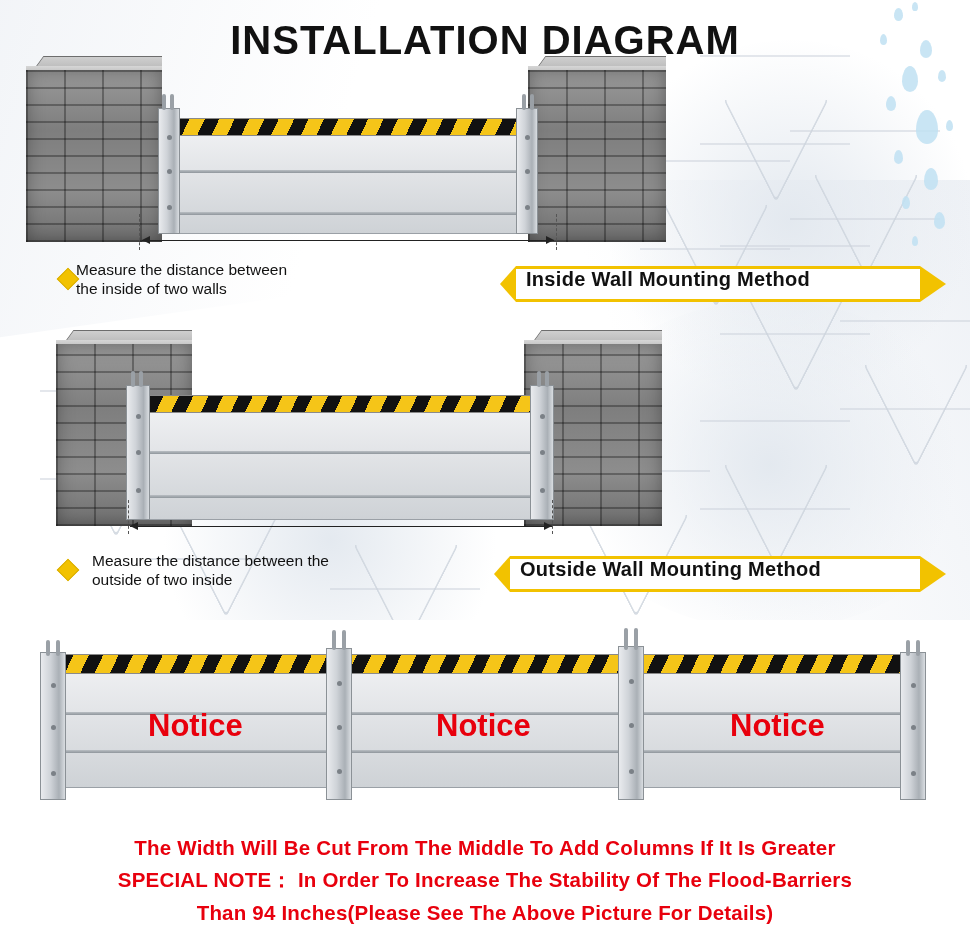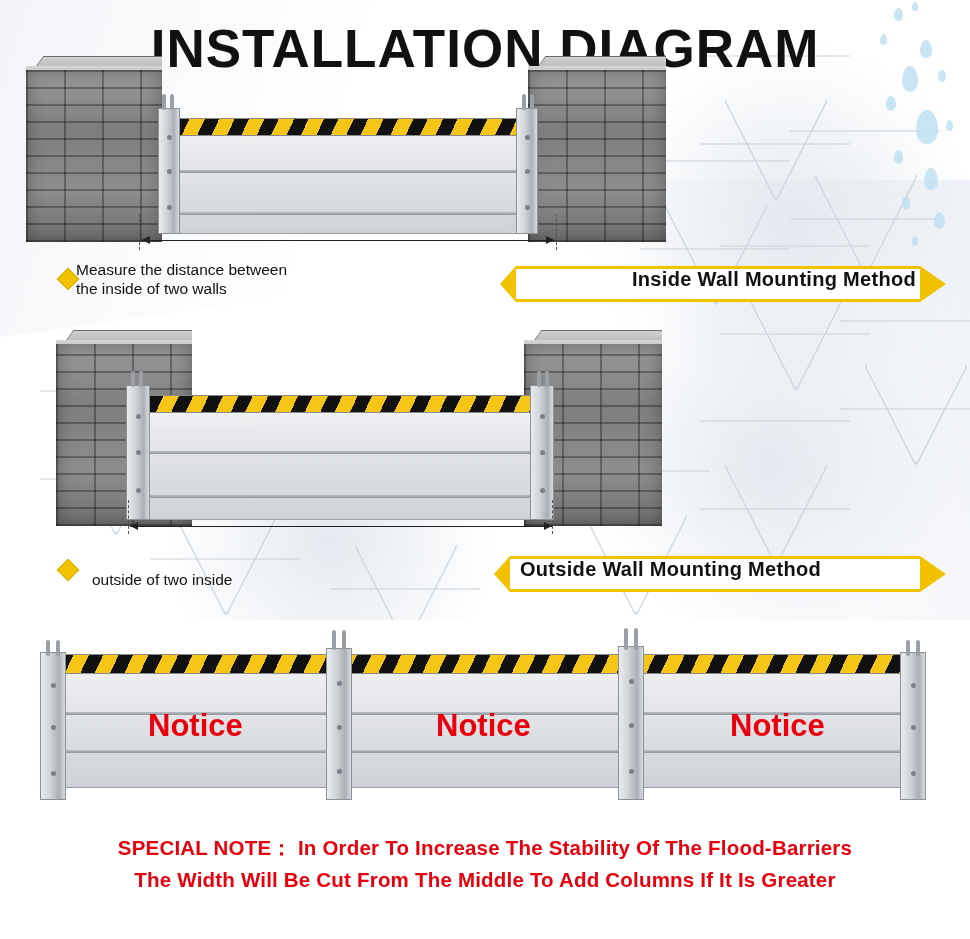--- a/index.html
+++ b/index.html
@@ -44,21 +44,21 @@
     transform:rotate(-8deg);
   }
   .sweep2{
     position:absolute;right:-150px;top:180px;width:700px;height:460px;
     background:linear-gradient(250deg, rgba(228,233,240,.85) 0%, rgba(255,255,255,0) 65%);
   }
 
   
   .title{
     position:absolute;left:0;top:18px;width:970px;text-align:center;
-    font-size:53px;font-weight:bold;letter-spacing:1px;color:#111;
+    font-size:40px;font-weight:bold;letter-spacing:1px;color:#111;
     font-family:"Liberation Sans", sans-serif;
   }
 
   
   .splash{position:absolute;right:0;top:0;width:120px;height:260px;}
   .drop{position:absolute;background:#bfe0f2;border-radius:50% 50% 50% 50%/60% 60% 40% 40%;opacity:.85;}
 
   
   .pillar{position:absolute;overflow:hidden;}
   .pillar .face{
@@ -240,21 +240,21 @@
   <div class="dash" style="left:139px;top:214px;height:36px;"></div>
   <div class="dash" style="left:556px;top:214px;height:36px;"></div>
   <div class="measure" style="left:142px;top:240px;width:412px;"></div>
 
   <div class="diamond" style="left:60px;top:271px;"></div>
   <div class="caption" style="left:76px;top:260px;width:330px;">
     <span>Measure the distance between</span><br>
     <span>the inside of two walls</span>
   </div>
 
-  <div class="banner" style="left:516px;top:266px;width:430px;text-align:right;">
+  <div class="banner" style="left:516px;top:266px;width:430px;">
     <div class="bar"></div>
     <div class="txt">Inside Wall  Mounting  Method</div>
   </div>
 
   <div class="pillar" style="left:56px;top:330px;width:136px;height:196px;">
     <div class="top"></div>
       <div class="topflat" style="top:10px;"></div>
       <div class="face"></div>
   </div>
   <div class="pillar" style="left:524px;top:330px;width:138px;height:196px;">
@@ -283,21 +283,21 @@
     <div class="postcap" style="right:15px;top:-14px;height:16px;"></div>
     <div class="postcap" style="right:7px;top:-14px;height:16px;"></div>
   </div>
 
   <div class="dash" style="left:128px;top:500px;height:34px;"></div>
   <div class="dash" style="left:552px;top:500px;height:34px;"></div>
   <div class="measure" style="left:130px;top:526px;width:422px;"></div>
 
   <div class="diamond" style="left:60px;top:562px;"></div>
   <div class="caption" style="left:92px;top:551px;width:370px;">
-    <br>
+    <span>Measure the distance between the</span><br>
     <span>outside of two inside</span>
   </div>
 
   <div class="banner" style="left:510px;top:556px;width:436px;text-decoration:underline;">
     <div class="bar"></div>
     <div class="txt">Outside Wall Mounting Method</div>
   </div>
 
   <div class="longbar">
 
@@ -335,17 +335,18 @@
     <div class="postcap" style="left:594px;top:-12px;height:22px;"></div>
     <div class="postcap" style="right:16px;top:0px;height:16px;"></div>
     <div class="postcap" style="right:6px;top:0px;height:16px;"></div>
 
     <div class="notice" style="left:108px;top:68px;">Notice</div>
     <div class="notice" style="left:396px;top:68px;">Notice</div>
     <div class="notice" style="left:690px;top:68px;">Notice</div>
   </div>
 
   <div class="specialnote">
+    <div>The Width Will Be Cut From The Middle To Add Columns If It Is Greater</div>
     <div>SPECIAL NOTE：  In Order To Increase The Stability Of The Flood-Barriers</div>
-    <div>The Width Will Be Cut From The Middle To Add Columns If It Is Greater</div>
+    <div>Than 94 Inches(Please See The Above Picture For Details)</div>
   </div>
 
 </div>
 
 </body></html>

